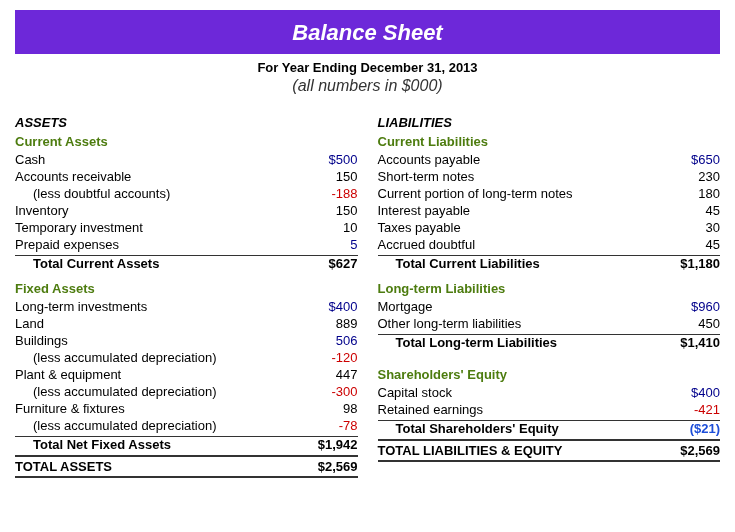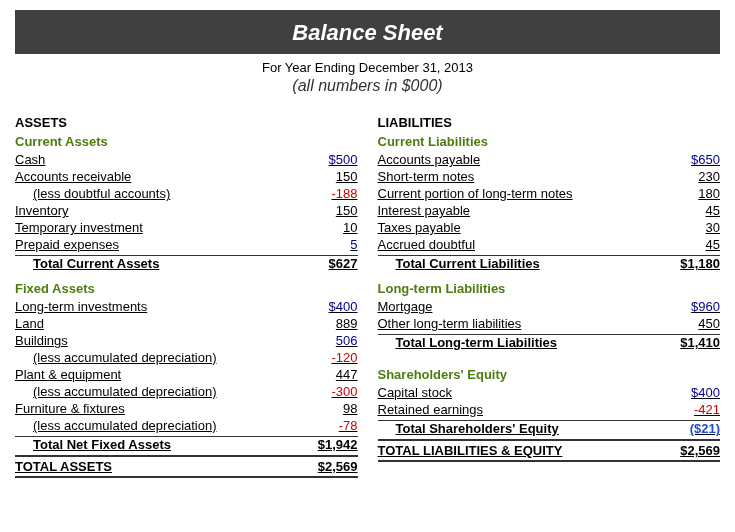--- a/index.html
+++ b/index.html
@@ -4,34 +4,34 @@
   <style>
     * { margin: 0; padding: 0; box-sizing: border-box; }
     body {
       font-family: Arial, sans-serif;
       font-size: 13px;
       background: #fff;
       width: 735px;
       min-height: 532px;
     }
     .header {
-      background: #404040;
+      background: #6d28d9;
       color: white;
       text-align: center;
       padding: 10px 0 8px;
       margin: 10px 15px 0;
     }
     .header h1 {
       font-size: 22px;
       font-weight: bold;
       font-style: italic;
     }
     .subtitle {
       text-align: center;
-      font-weight: normal;
+      font-weight: bold;
       font-size: 13px;
       margin-top: 6px;
     }
     .subsubtitle {
       text-align: center;
       font-size: 16px;
       color: #333;
       margin-top: 2px;
       font-style: italic;
     }
@@ -47,35 +47,35 @@
     .column:last-child {
       padding-right: 0;
       padding-left: 10px;
       border-left: none;
     }
     .section-header {
       font-weight: bold;
       color: #000;
       margin-bottom: 2px;
       font-size: 13px;
+      font-style: italic;
     }
     .subsection-header {
       font-weight: bold;
       color: #4d7c0f;
       font-size: 13px;
       margin-top: 4px;
       margin-bottom: 2px;
     }
     .row {
       display: flex;
       justify-content: space-between;
       align-items: flex-end;
       padding: 1px 0;
       font-size: 13px;
-      text-decoration: underline;
     }
     .row.indented .label {
       padding-left: 18px;
     }
     .row.total-row {
       font-weight: bold;
       border-top: 1px solid #333;
       margin-top: 2px;
       padding-top: 0;
     }

